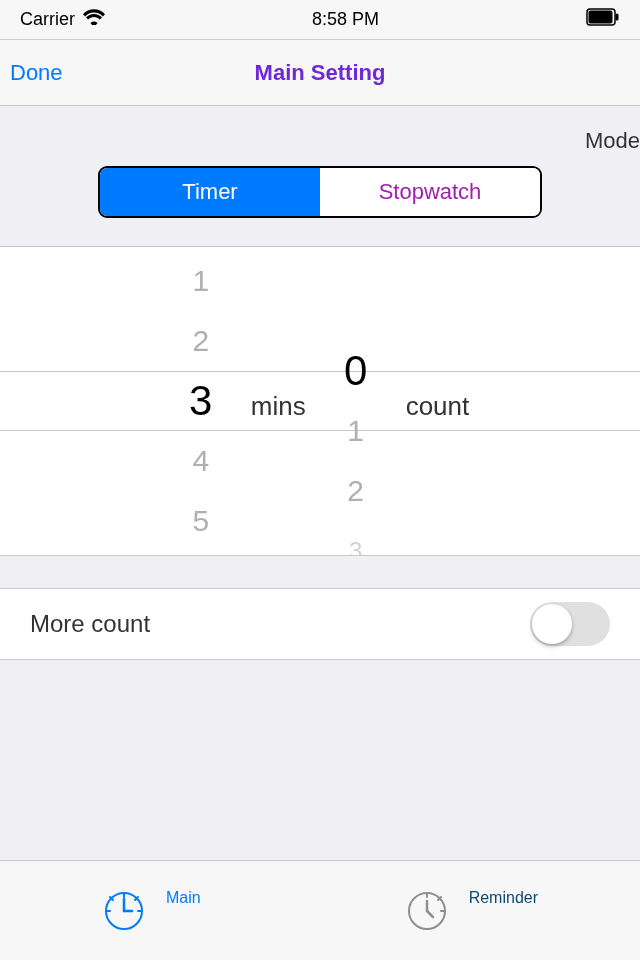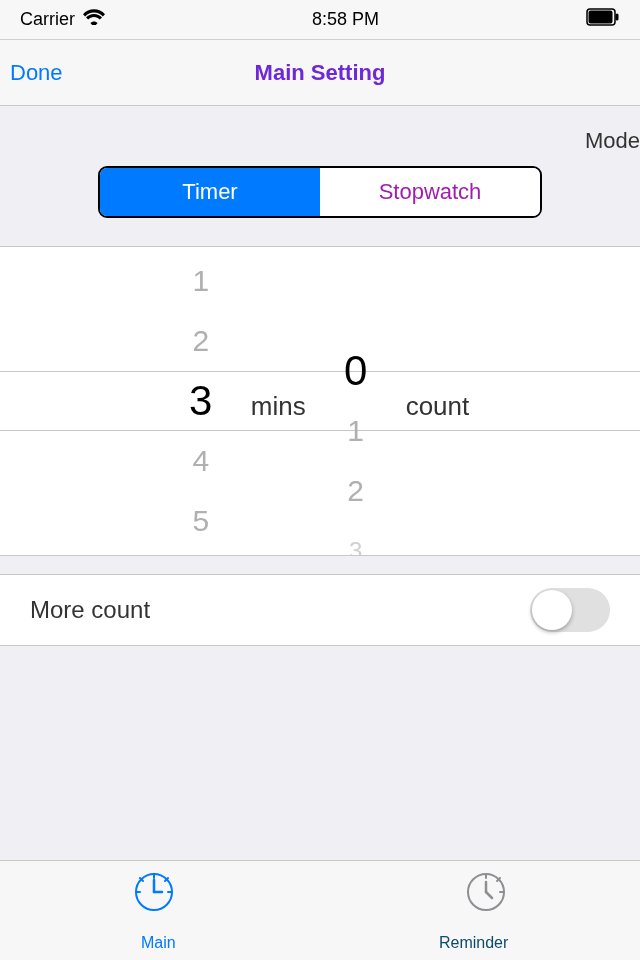--- a/index.html
+++ b/index.html
@@ -184,21 +184,21 @@
     .more-count-row {
       width: 100%;
       background: #fff;
       height: 72px;
       display: flex;
       align-items: center;
       justify-content: space-between;
       padding: 0 30px;
       border-top: 1px solid #c8c8c8;
       border-bottom: 1px solid #c8c8c8;
-      margin-top: 18px;
+      margin-top: 32px;
     }
     .more-count-label {
       font-size: 24px;
       color: #333;
     }
 
     
     .toggle {
       width: 80px;
       height: 44px;
@@ -226,22 +226,22 @@
       width: 100%;
       height: 100px;
       background: #f7f7f7;
       border-top: 1px solid #c8c8c8;
       display: flex;
       align-items: center;
       justify-content: space-around;
     }
     .tab-item {
       display: flex;
-      flex-direction: column;
-      align-items: flex-end;
+      flex-direction: row;
+      align-items: flex-start;
       gap: 20px;
       cursor: pointer;
       padding: 8px 20px;
     }
     .tab-icon {
       width: 44px;
       height: 44px;
     }
     .tab-label {
       font-size: 16px;

